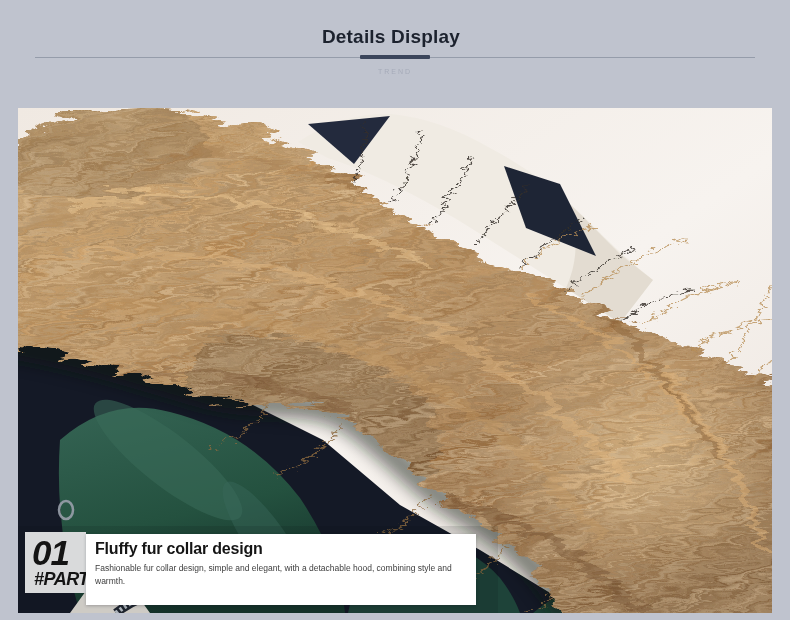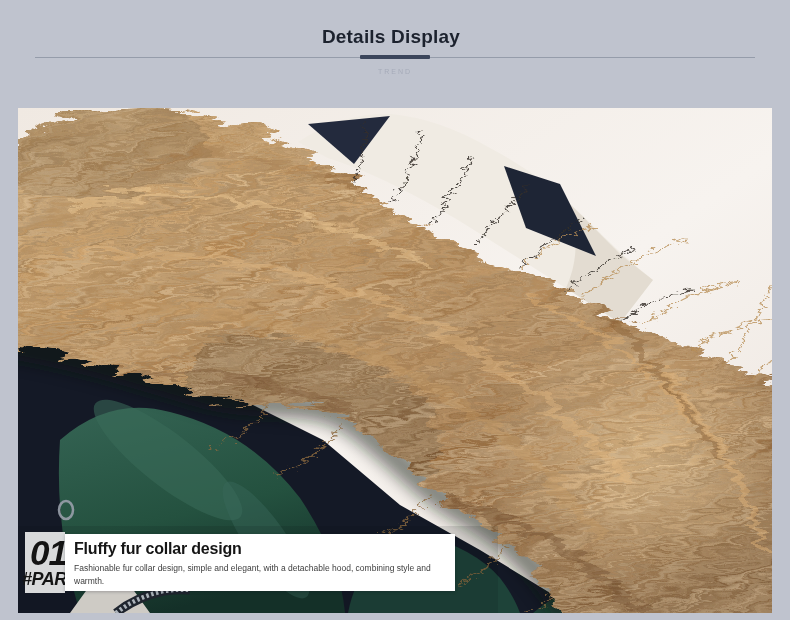--- a/index.html
+++ b/index.html
@@ -29,29 +29,29 @@
   }
   .photo{
     position:absolute;left:18px;top:108px;width:754px;height:505px;margin:0;
     background:#f3eee9;overflow:hidden;
   }
   .photo svg{display:block;width:754px;height:505px;}
   .caption{
     position:absolute;left:7px;top:424px;display:flex;align-items:flex-start;
   }
   .part-badge{
-    width:40px;height:61px;background:#d9dadb;color:#141414;
+    width:61px;height:61px;background:#d9dadb;color:#141414;
     display:flex;flex-direction:column;justify-content:center;
     padding:0;box-sizing:border-box;flex:0 0 auto;
-    font-style:italic;font-weight:bold;align-items:center;
+    font-style:italic;font-weight:bold;
   }
   .part-number{font-size:35px;line-height:.92;padding-left:7px;letter-spacing:-1px;}
   .part-label{font-size:18px;line-height:1;padding-left:9px;margin-top:1px;letter-spacing:-0.5px;}
   .caption-box{
-    margin-top:2px;width:390px;height:57px;background:#ffffff;
+    margin-top:2px;width:390px;height:71px;background:#ffffff;
     box-sizing:border-box;padding:6px 10px 0 9px;
     box-shadow:0 1px 3px rgba(20,25,35,.25);
   }
   .caption-title{
     margin:0 0 4px 0;font-size:16px;font-weight:bold;color:#151515;
     letter-spacing:-.2px;line-height:1.15;
   }
   .caption-desc{
     margin:0;font-size:8.5px;color:#3d3d3d;line-height:1.5;letter-spacing:0;
   }

